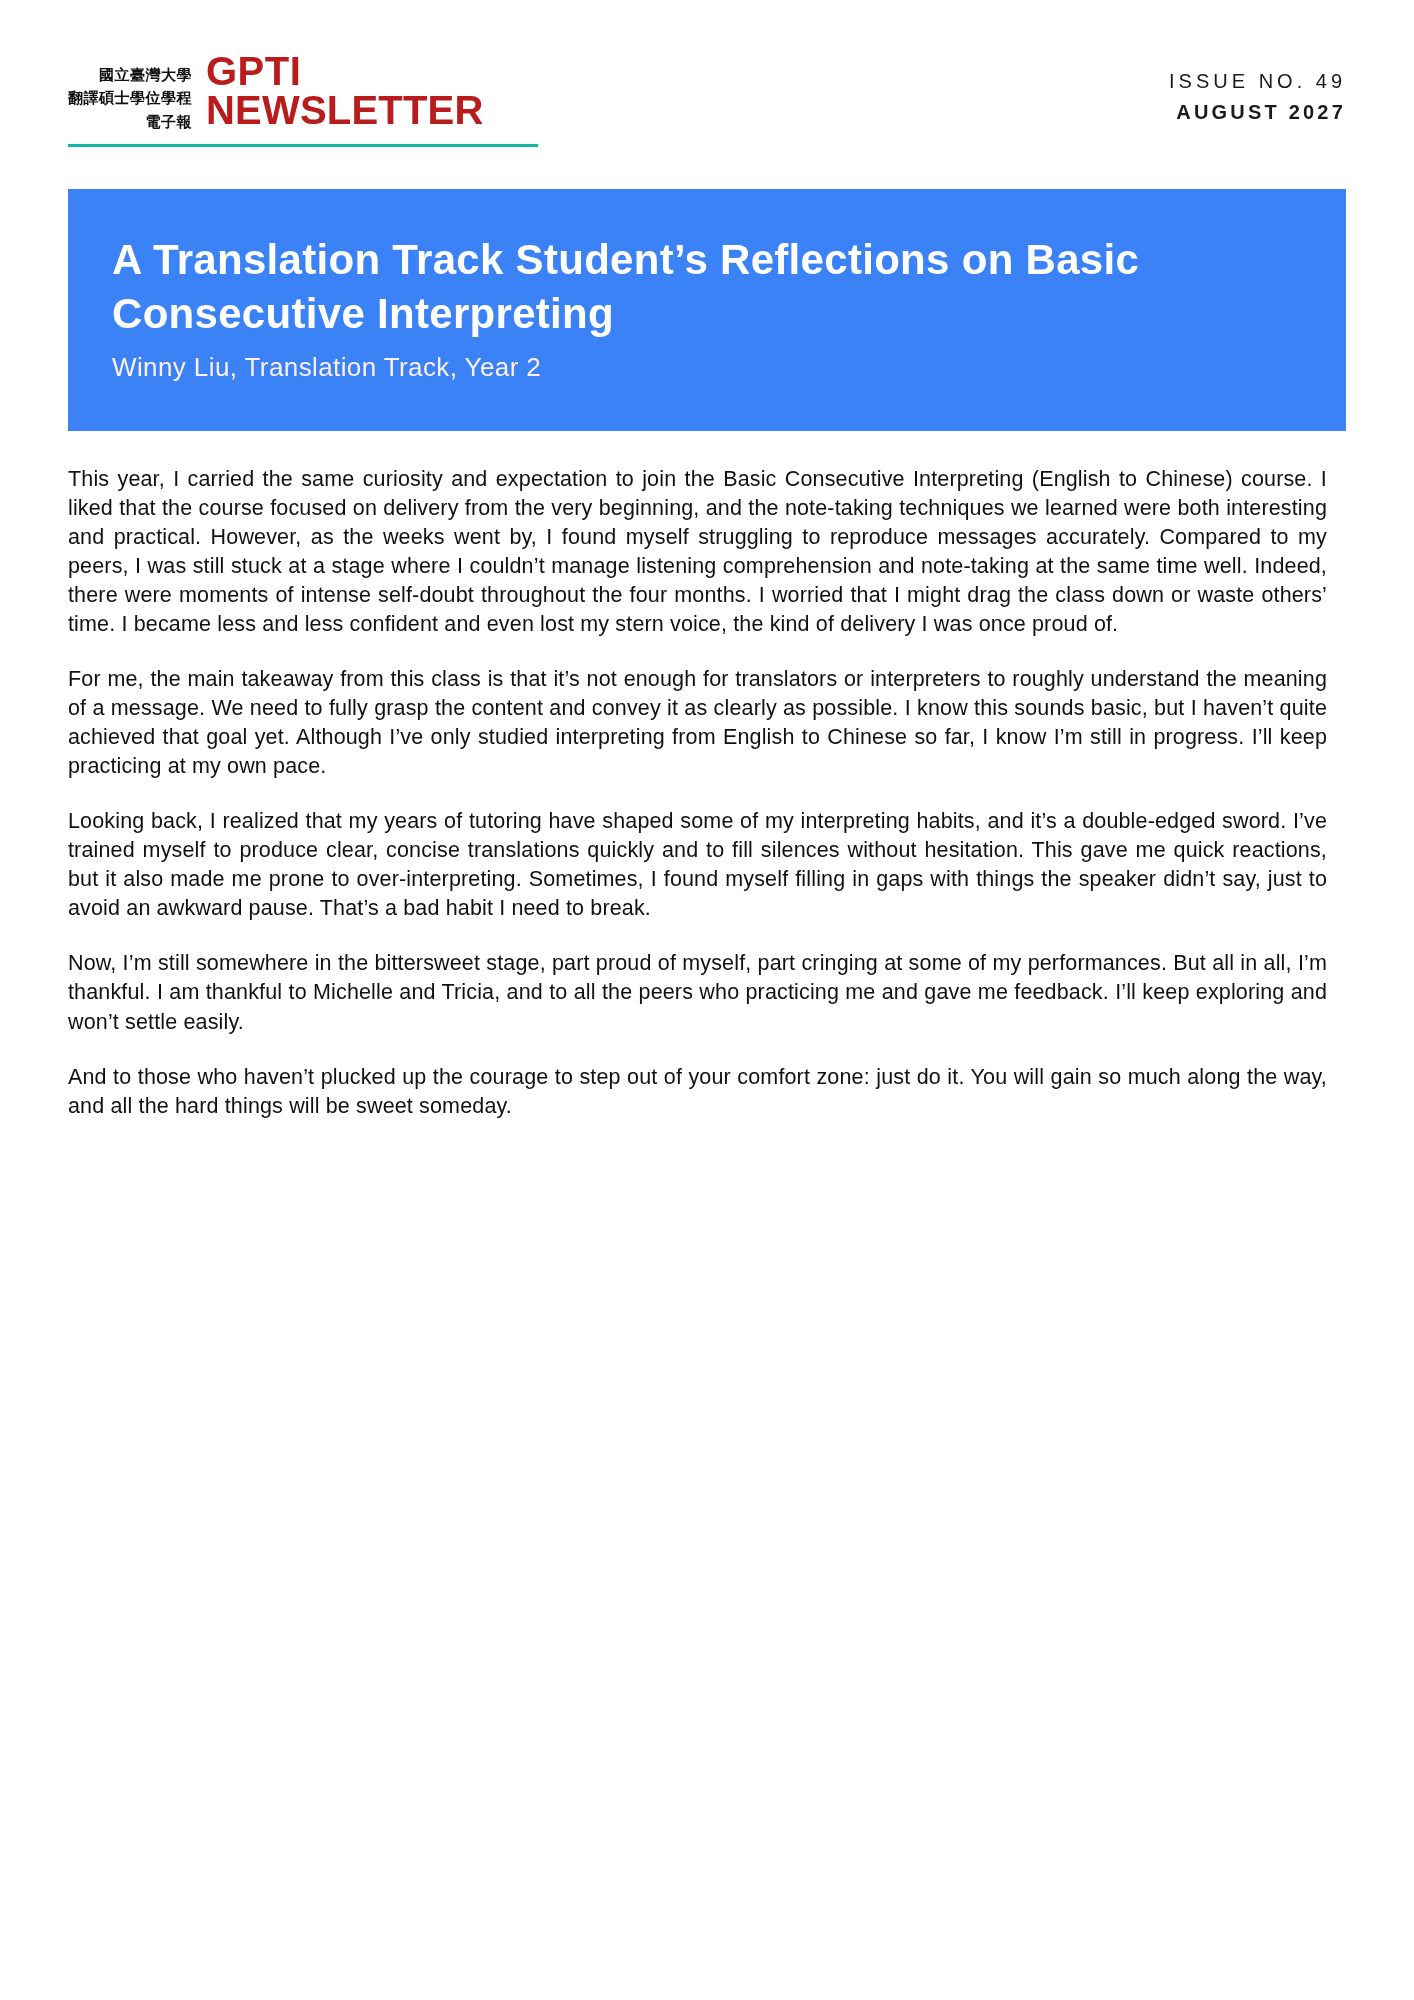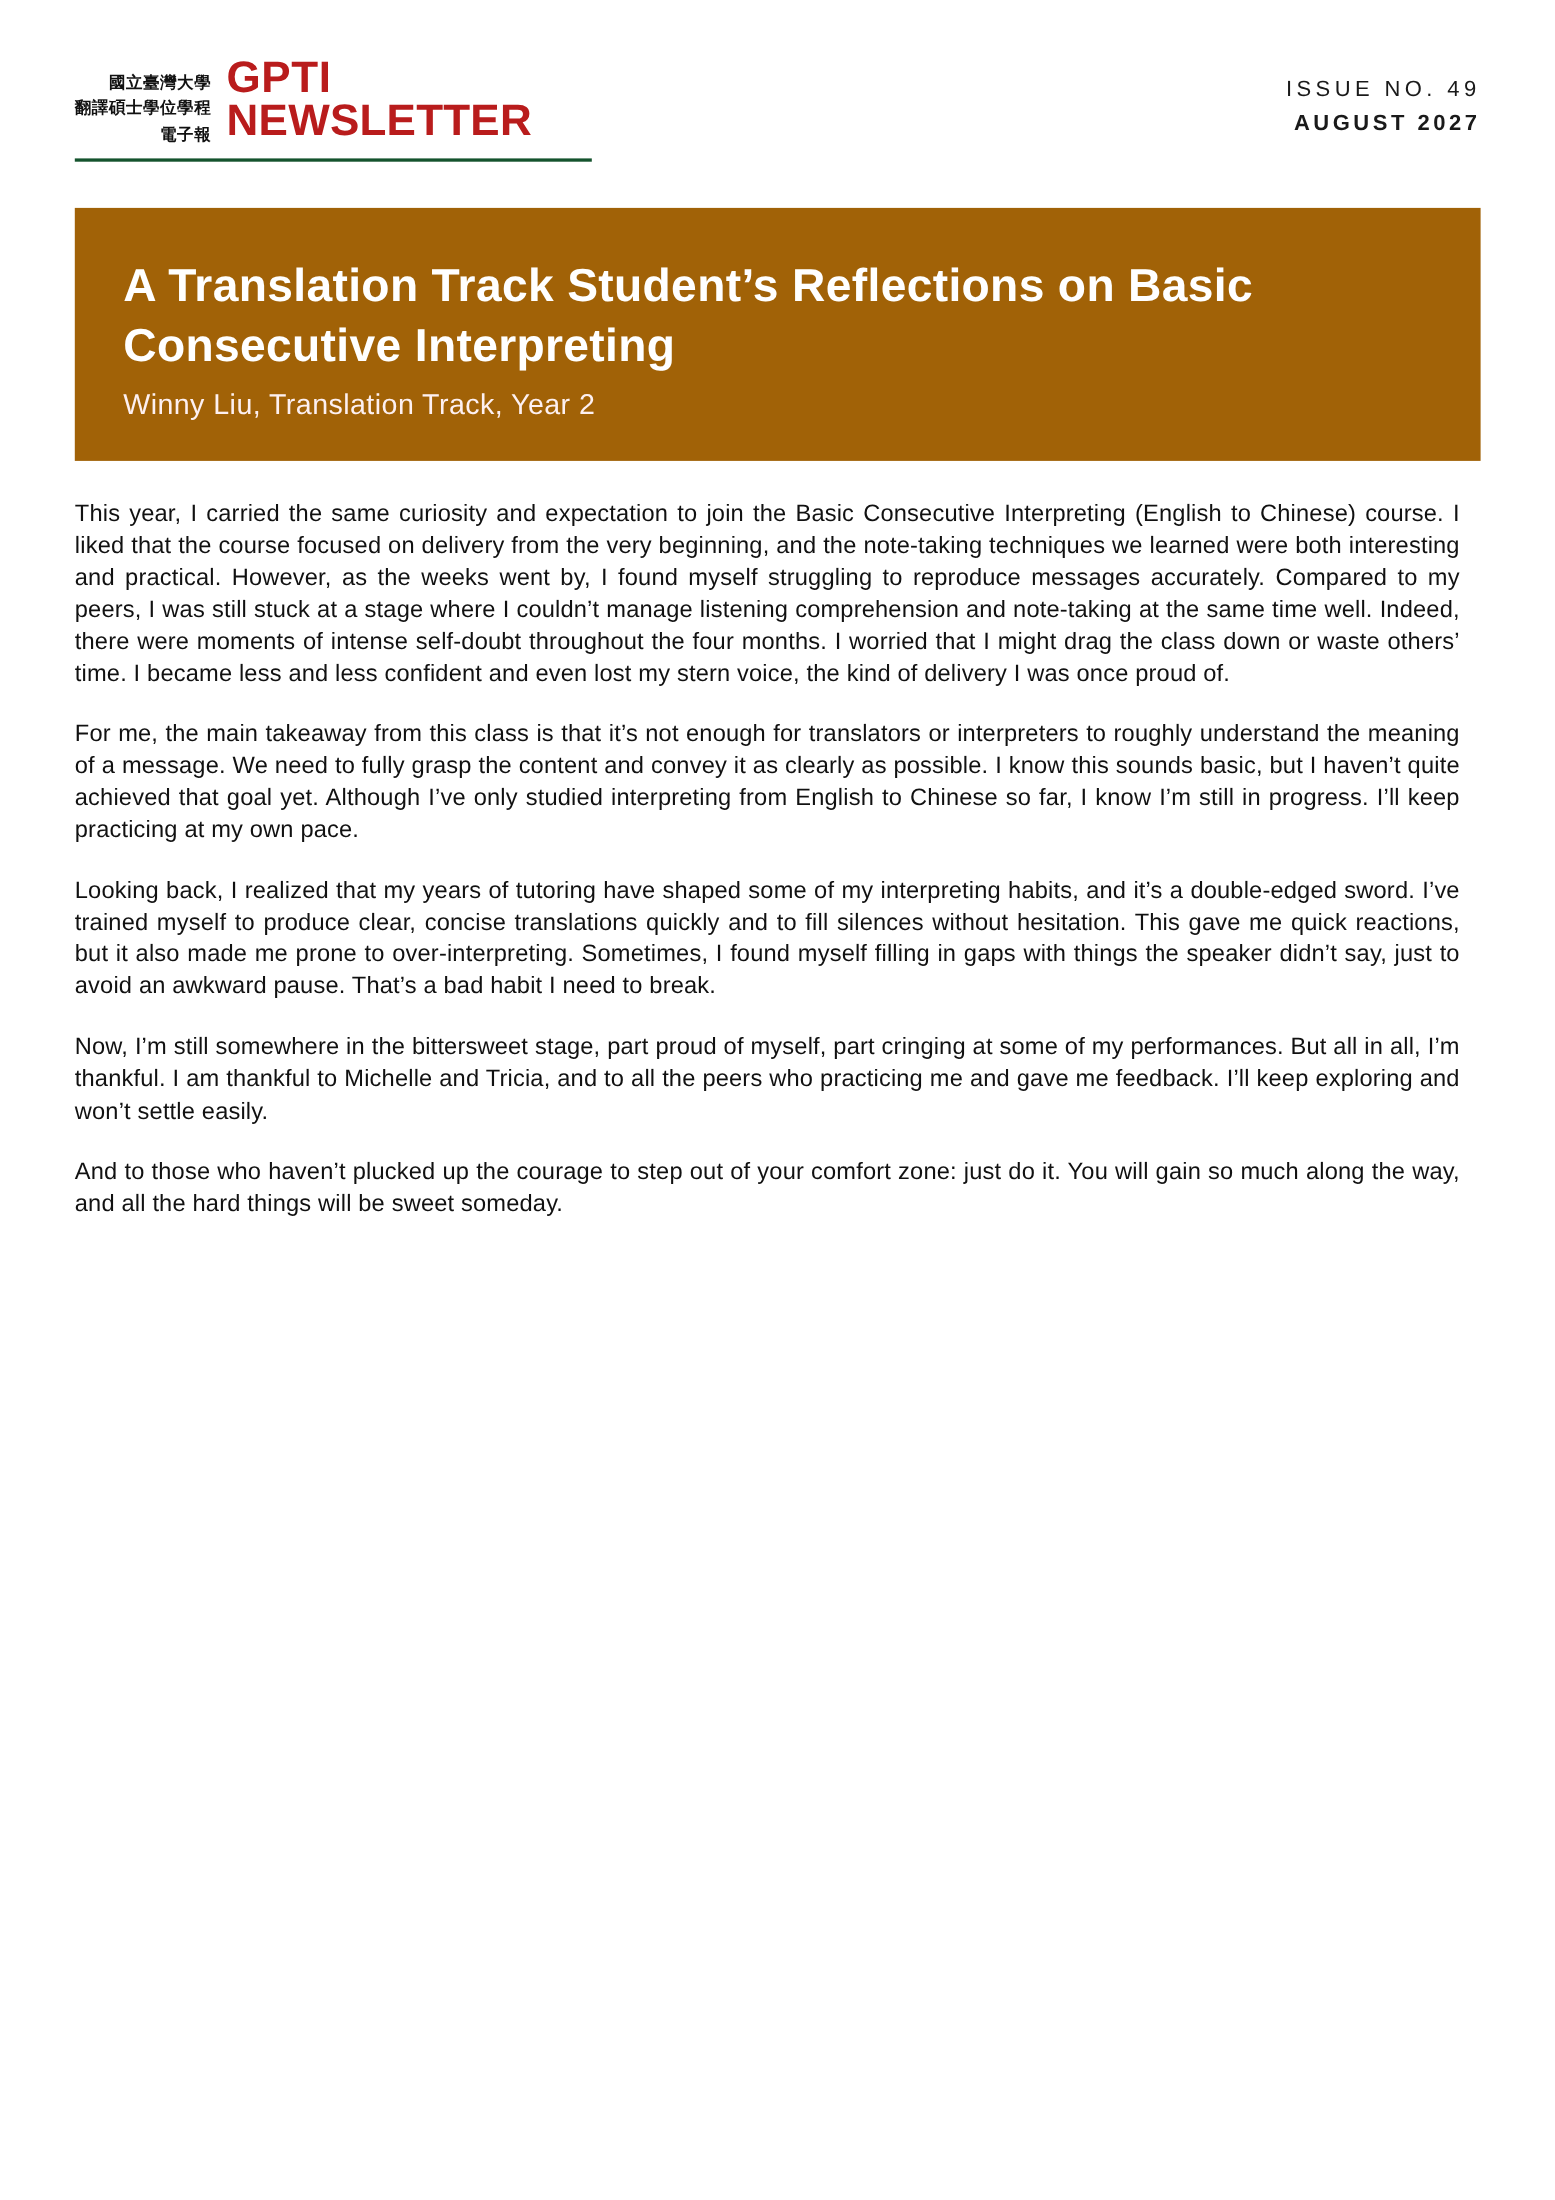--- a/index.html
+++ b/index.html
@@ -28,21 +28,21 @@
     display: flex;
     align-items: flex-start;
     justify-content: space-between;
     padding: 52px 68px 0 68px;
   }
   .brand {
     display: flex;
     align-items: flex-start;
     gap: 14px;
     padding-bottom: 10px;
-    border-bottom: 3px solid #14532d;
+    border-bottom: 3px solid #14b8a6;
     min-width: 470px;
   }
   .brand-cn {
     font-family: "DejaVu Sans", sans-serif;
     font-size: 15px;
     line-height: 1.55;
     color: #111111;
     text-align: right;
     letter-spacing: 0.5px;
     padding-top: 12px;
@@ -74,23 +74,23 @@
     font-size: 20px;
     letter-spacing: 3.2px;
     color: #1a1a1a;
     font-weight: 800;
     margin-top: 8px;
   }
 
   
   .banner {
     margin: 42px 68px 0 68px;
-    background: #a16207;
+    background: #3b82f6;
     color: #ffffff;
-    padding: 44px 44px 36px 44px;
+    padding: 44px 44px 48px 44px;
     box-sizing: border-box;
   }
   .banner-title {
     font-size: 42px;
     line-height: 1.28;
     font-weight: 800;
     letter-spacing: 0.3px;
     margin: 0;
   }
   .banner-sub {

